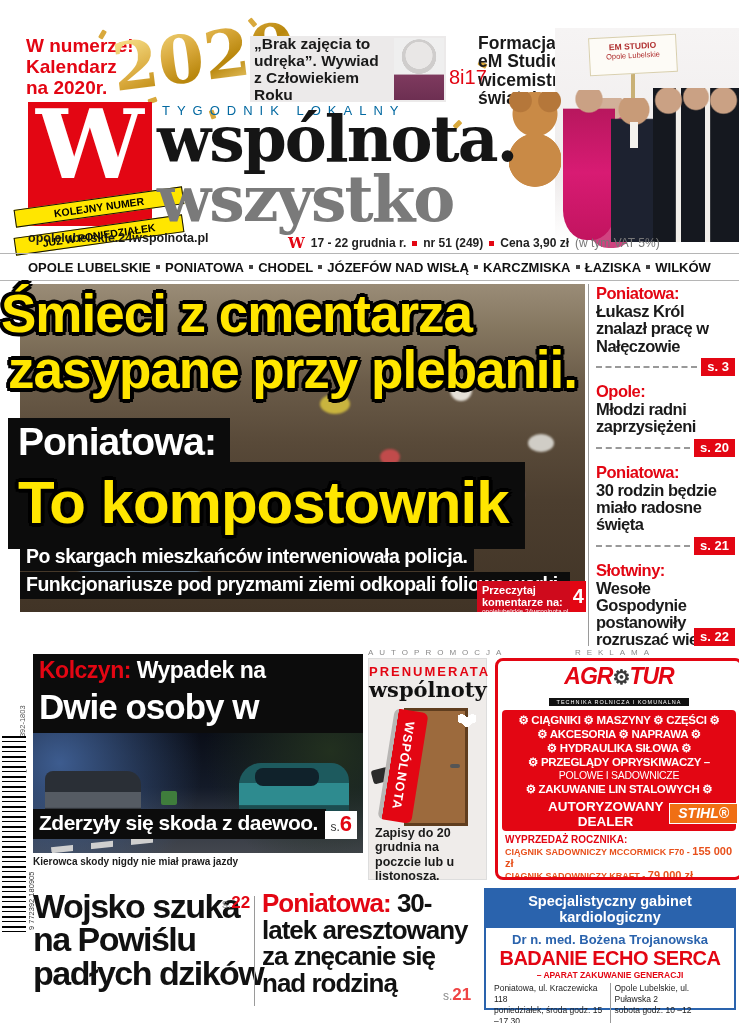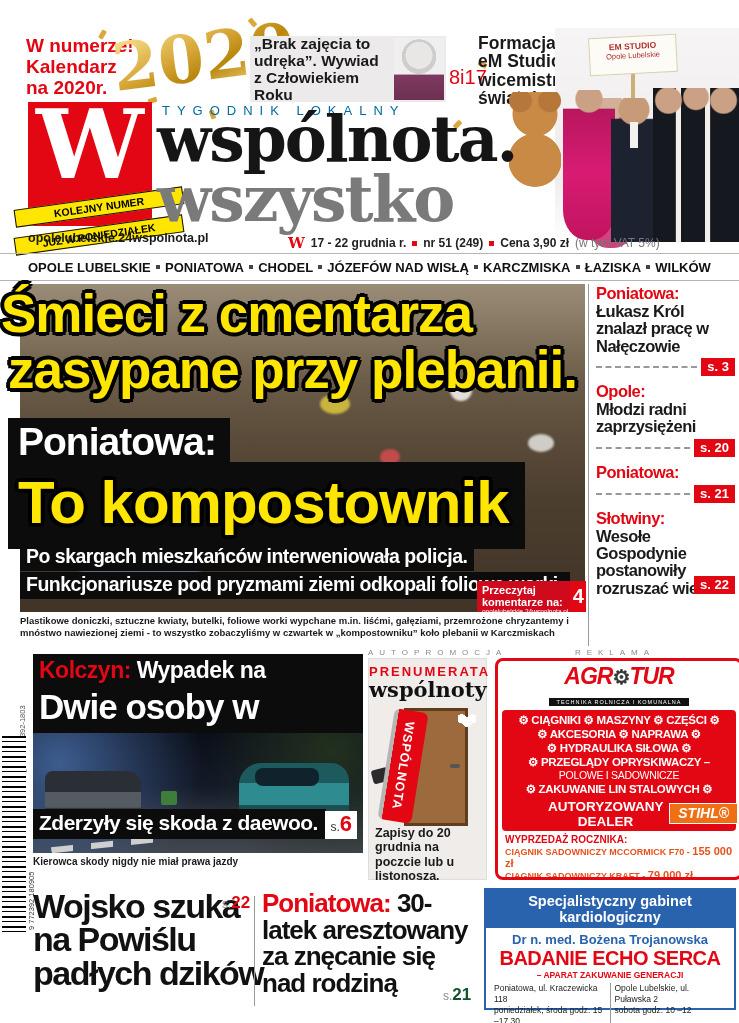--- a/index.html
+++ b/index.html
@@ -192,21 +192,21 @@
   .sale-line .price{font-size:11px;color:#e8501b;}
 
   
   .boars{left:33px;top:890px;font-size:34px;font-weight:bold;letter-spacing:-1.5px;line-height:0.98;color:#111;}
   .boars-page{left:222px;top:893px;font-size:12px;color:#888;}
   .boars-page .num{color:#e30613;font-weight:bold;font-size:17px;}
   .bottom-divider{left:254px;top:896px;width:1px;height:110px;background:#9a9a9a;}
   .arrest{left:262px;top:890px;width:218px;font-size:26px;font-weight:bold;letter-spacing:-1px;line-height:1.02;color:#111;}
   .arrest .place{color:#e30613;}
   .arrest-page{left:443px;top:985px;font-size:12px;color:#888;}
-  .arrest-page .num{color:#14532d;font-weight:bold;font-size:17px;}
+  .arrest-page .num{color:#ef4444;font-weight:bold;font-size:17px;}
 
   
   .cardio{left:484px;top:888px;width:252px;height:122px;border:2px solid #2a63ad;box-sizing:border-box;background:#fff;}
   .cardio-head{background:#2a63ad;color:#fff;font-weight:bold;font-size:14.5px;text-align:center;padding:3px 0;}
   .cardio-doc{color:#2a63ad;font-weight:bold;font-size:13px;text-align:center;margin-top:4px;}
   .cardio-serv{color:#e30613;font-weight:bold;font-size:20px;text-align:center;letter-spacing:-0.5px;}
   .cardio-sub{color:#e30613;font-weight:bold;font-size:8.5px;text-align:center;}
   .cardio-addr{display:flex;font-size:8.5px;color:#222;margin-top:3px;padding:0 4px;}
   .cardio-addr .col{flex:1;padding:0 4px;line-height:1.3;}
   .cardio-addr .col+.col{border-left:1px solid #999;}
@@ -314,21 +314,20 @@
   </div>
 
   <div class="abs comments">
     <div class="txt">
       <div class="t1">Przeczytaj komentarze na:</div>
       <div class="t2">opolelubelskie.24wspolnota.pl</div>
     </div>
     <div class="pg">4</div>
   </div>
 
-  <div class="abs lead-caption">Plastikowe doniczki, sztuczne kwiaty, butelki, foliowe worki wypchane m.in. liśćmi, gałęziami, przemrożone chryzantemy i mnóstwo nawiezionej ziemi - to wszystko zobaczyliśmy w czwartek w „kompostowniku” koło plebanii w Karczmiskach</div>
 
   <div class="abs sidebar-divider"></div>
   <div class="abs sidebar">
     <div>
       <div class="sb-place">Poniatowa:</div>
       <div class="sb-text">Łukasz Król znalazł pracę w Nałęczowie</div>
       <div class="pagerow">
           <span class="dash"></span>
         <span class="badge">s. 3</span>
         </div>
@@ -336,20 +335,21 @@
     <div>
       <div class="sb-place">Opole:</div>
       <div class="sb-text">Młodzi radni zaprzysiężeni</div>
       <div class="pagerow">
           <span class="dash"></span>
         <span class="badge">s. 20</span>
         </div>
     </div>
     <div>
       <div class="sb-place">Poniatowa:</div>
+      <div class="sb-text">30 rodzin będzie miało radosne święta</div>
       <div class="pagerow">
           <span class="dash"></span>
         <span class="badge">s. 21</span>
         </div>
     </div>
     <div>
       <div class="sb-place">Słotwiny:</div>
       <div class="sb-text">Wesołe Gospodynie postanowiły rozruszać wieś</div>
       <div class="pagerow inlinebadge">
           <span class="dash" style="border:none;"></span>

